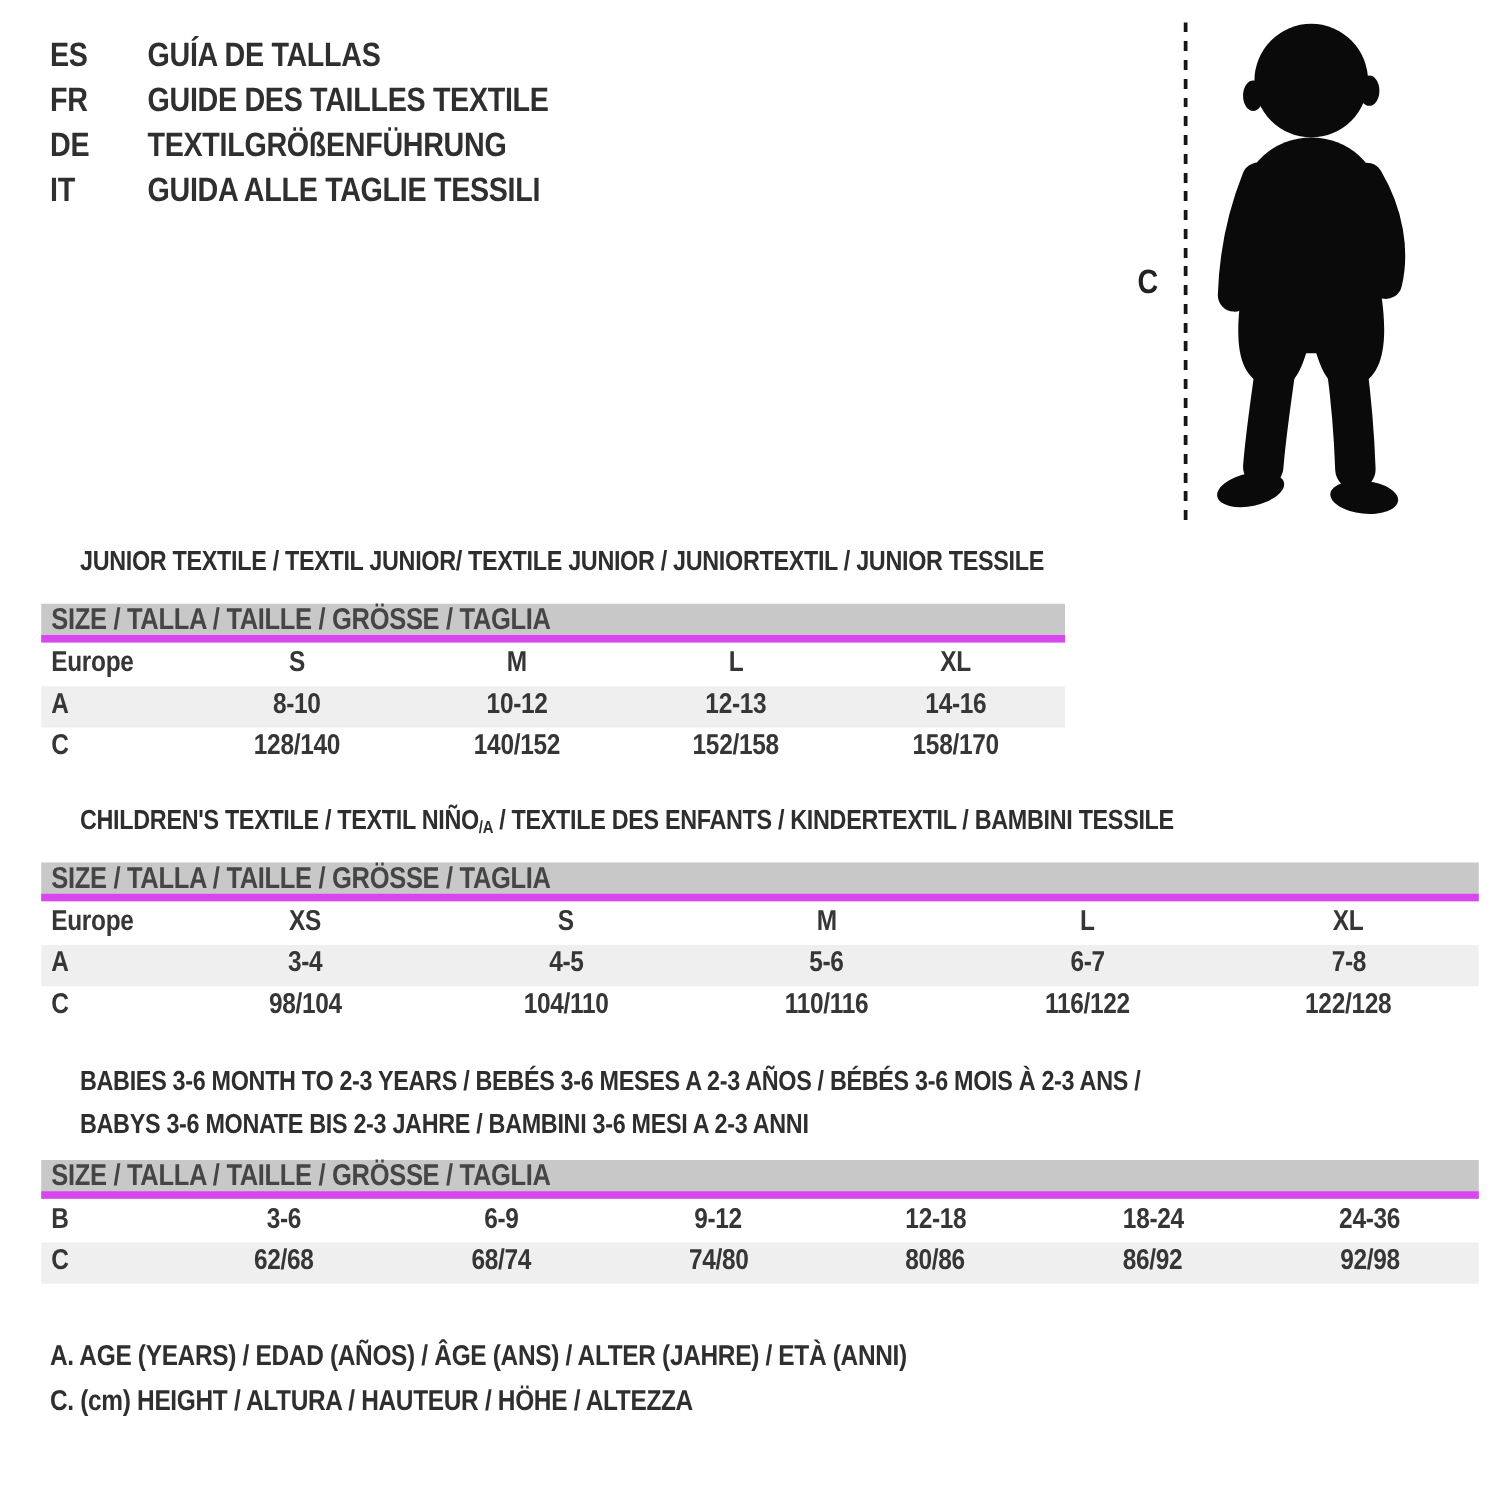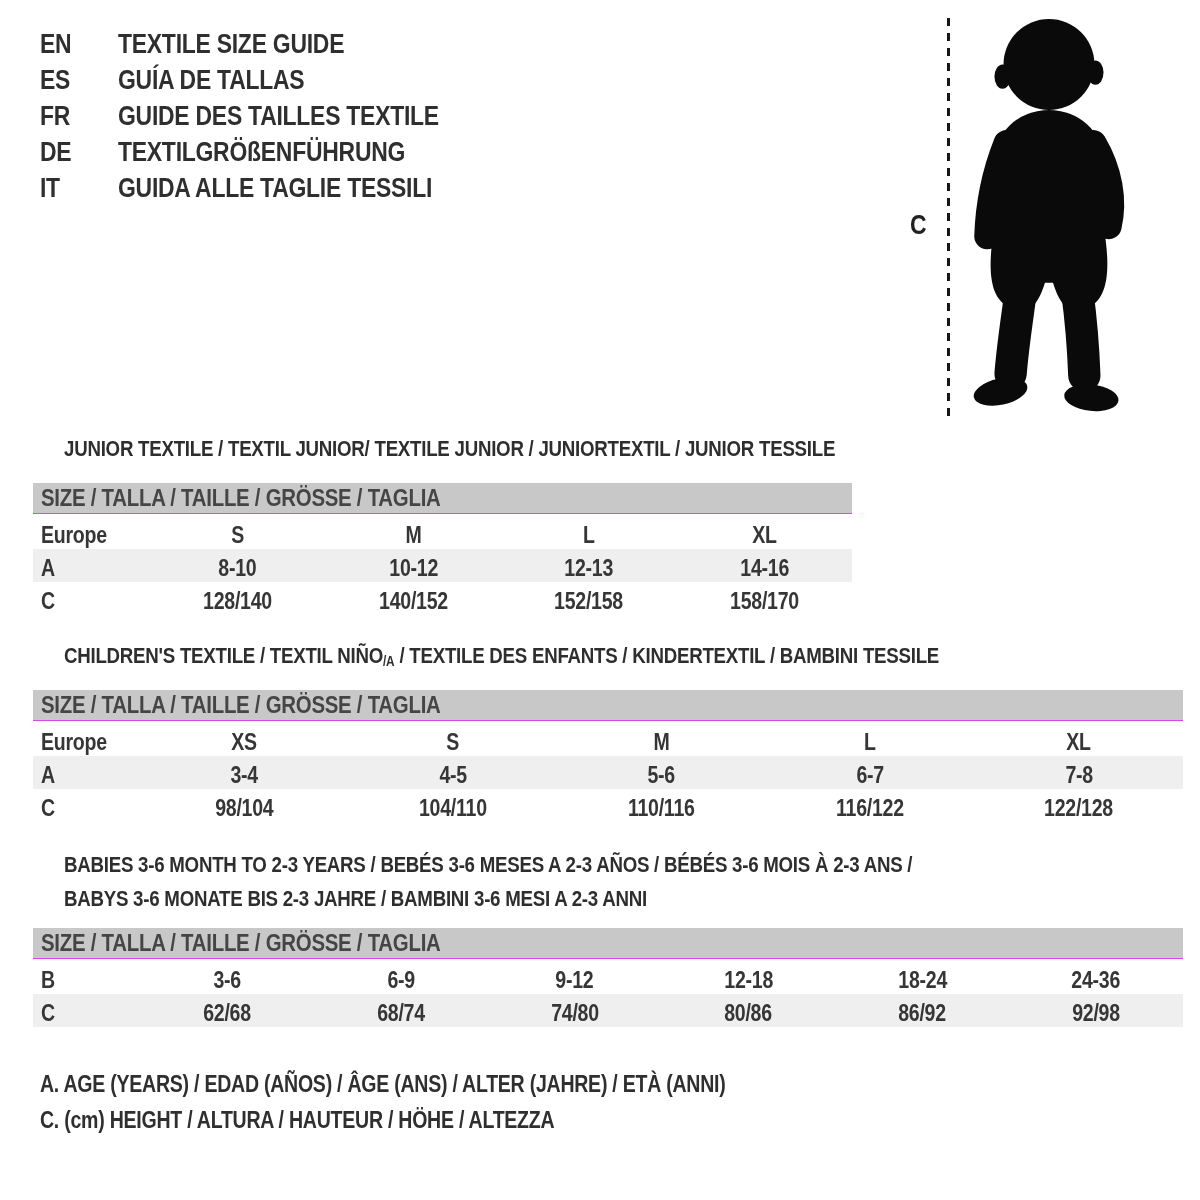--- a/index.html
+++ b/index.html
@@ -22,42 +22,38 @@
               background:repeating-linear-gradient(to bottom,#161616 0 8px,transparent 8px 15px); }
   .fig-c { left:910px; top:210px; font-size:27px; color:#222; }
   .baby { left:958px; top:14px; }
 
   
   .sec-title { font-size:22px; color:#2e2e2e; line-height:26px;margin-left:24px; }
   .sub-a { font-size:14px; vertical-align:-3px; }
 
   
   .stable { position:absolute; left:33px; }
-  .t-header { height:31px; background:#c8c8c8; border-bottom:1px solid #d946ef;
+  .t-header { height:31px; background:#c8c8c8; border-bottom:6px solid #d946ef;
               display:flex; align-items:center; padding-left:8px;
               font-size:24px; color:#454545; margin-bottom:2px; }
-  .trow { height:33px; display:flex; align-items:flex-end; font-size:23px; color:#363636; }
+  .trow { height:33px; display:flex; align-items:flex-start; font-size:23px; color:#363636; }
   .trow.alt { background:#efefef; }
   .tlabel { padding-left:8px; }
   .t1 .tlabel { width:117px; }
   .t23 .tlabel { width:107px; }
   .tcell { flex:1 1 0; text-align:center; }
 
   
   .footnotes { left:40px; top:1066px; }
   .footnote { height:36px; display:flex; align-items:center; font-size:23px; color:#2f2f2f;text-align:center; }
 </style>
 </head>
 <body>
 
 <div class="abs langs">
-  <div class="lang-row">
-    <span class="lang-code"><span class="cond">EN</span></span>
-    <span class="cond">TEXTILE SIZE GUIDE</span>
-  </div>
   <div class="lang-row">
     <span class="lang-code"><span class="cond">ES</span></span>
     <span class="cond">GUÍA DE TALLAS</span>
   </div>
   <div class="lang-row">
     <span class="lang-code"><span class="cond">FR</span></span>
     <span class="cond">GUIDE DES TAILLES TEXTILE</span>
   </div>
   <div class="lang-row">
     <span class="lang-code"><span class="cond">DE</span></span>

